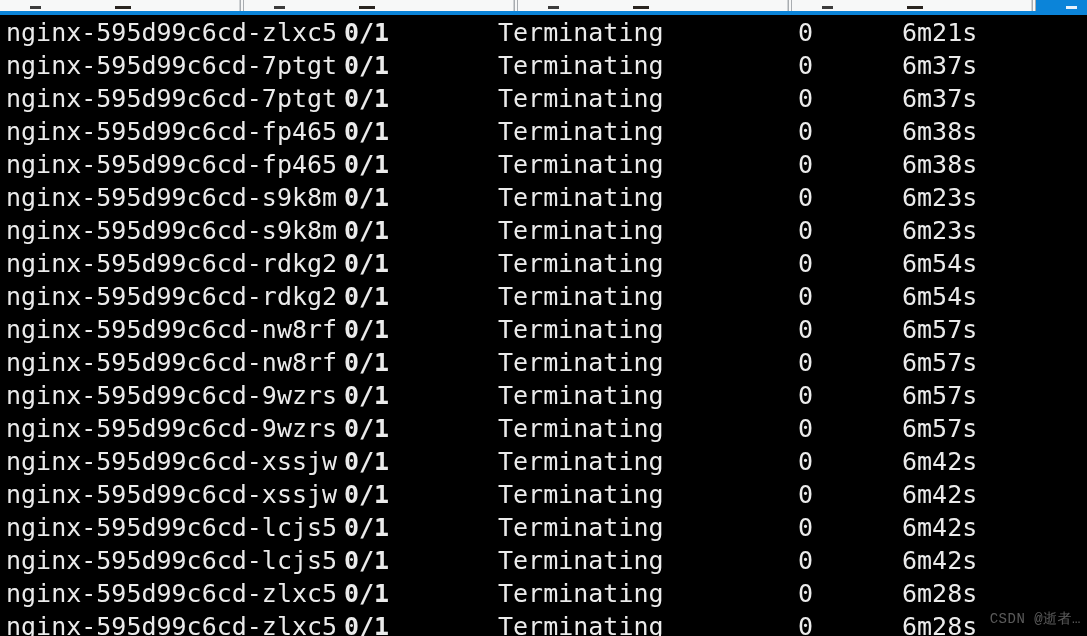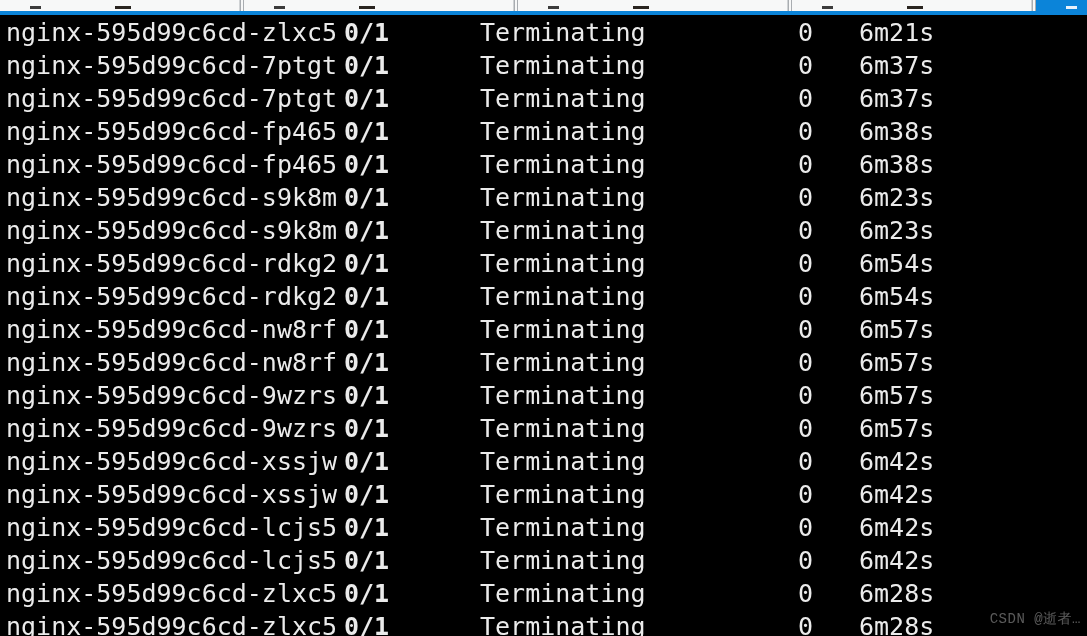--- a/index.html
+++ b/index.html
@@ -103,23 +103,23 @@
     font-size: 25px;
     letter-spacing: 0px;
   }
   .cell {
     position: absolute;
     top: 0;
     white-space: pre;
   }
   .c-name     { left: 6px;   text-align: left; }
   .c-ready    { left: 344px; text-align: left; font-weight: bold; }
-  .c-status   { left: 480px; text-align: center; }
+  .c-status   { left: 498px; text-align: center; }
   .c-restarts { left: 798px; text-align: left; }
-  .c-age      { left: 859px; text-align: left; }
+  .c-age      { left: 902px; text-align: left; }
 
   
   #watermark {
     position: absolute;
     right: 6px;
     bottom: 8px;
     color: rgba(200, 200, 200, 0.45);
     font-family: Liberation Mono, monospace;
     font-size: 14px;
     letter-spacing: 0.5px;

